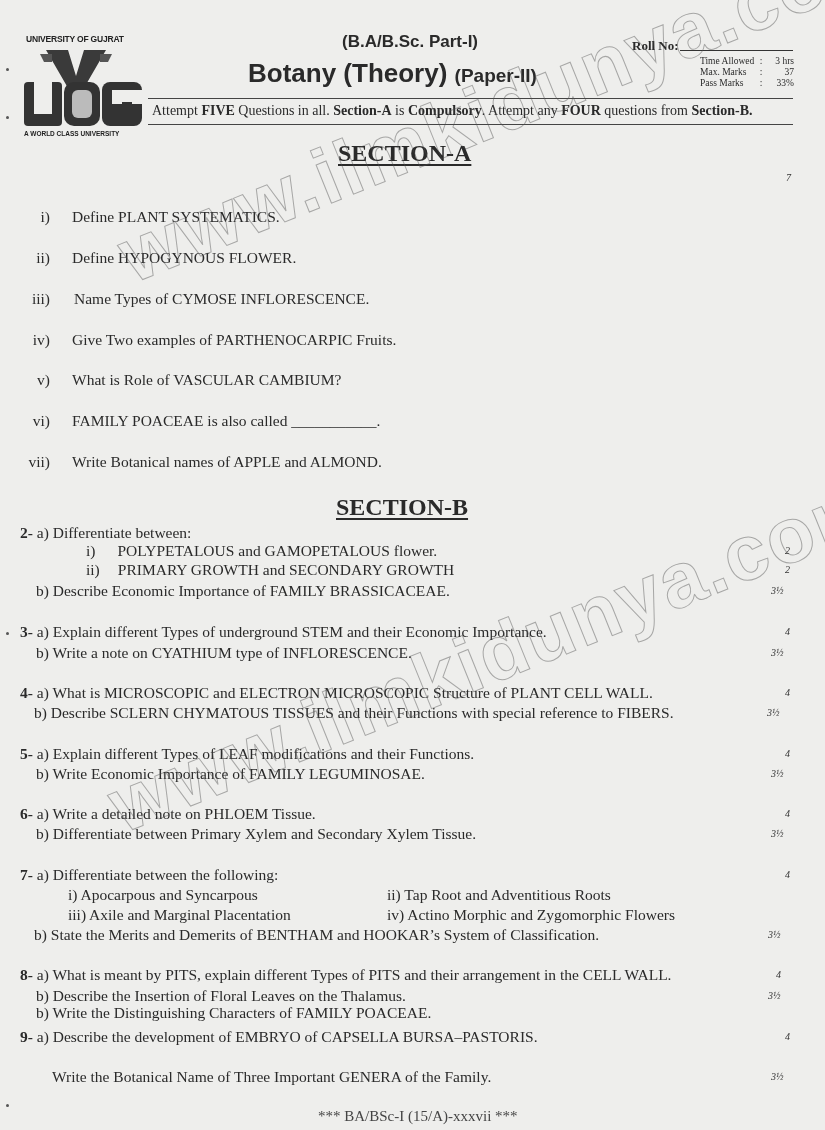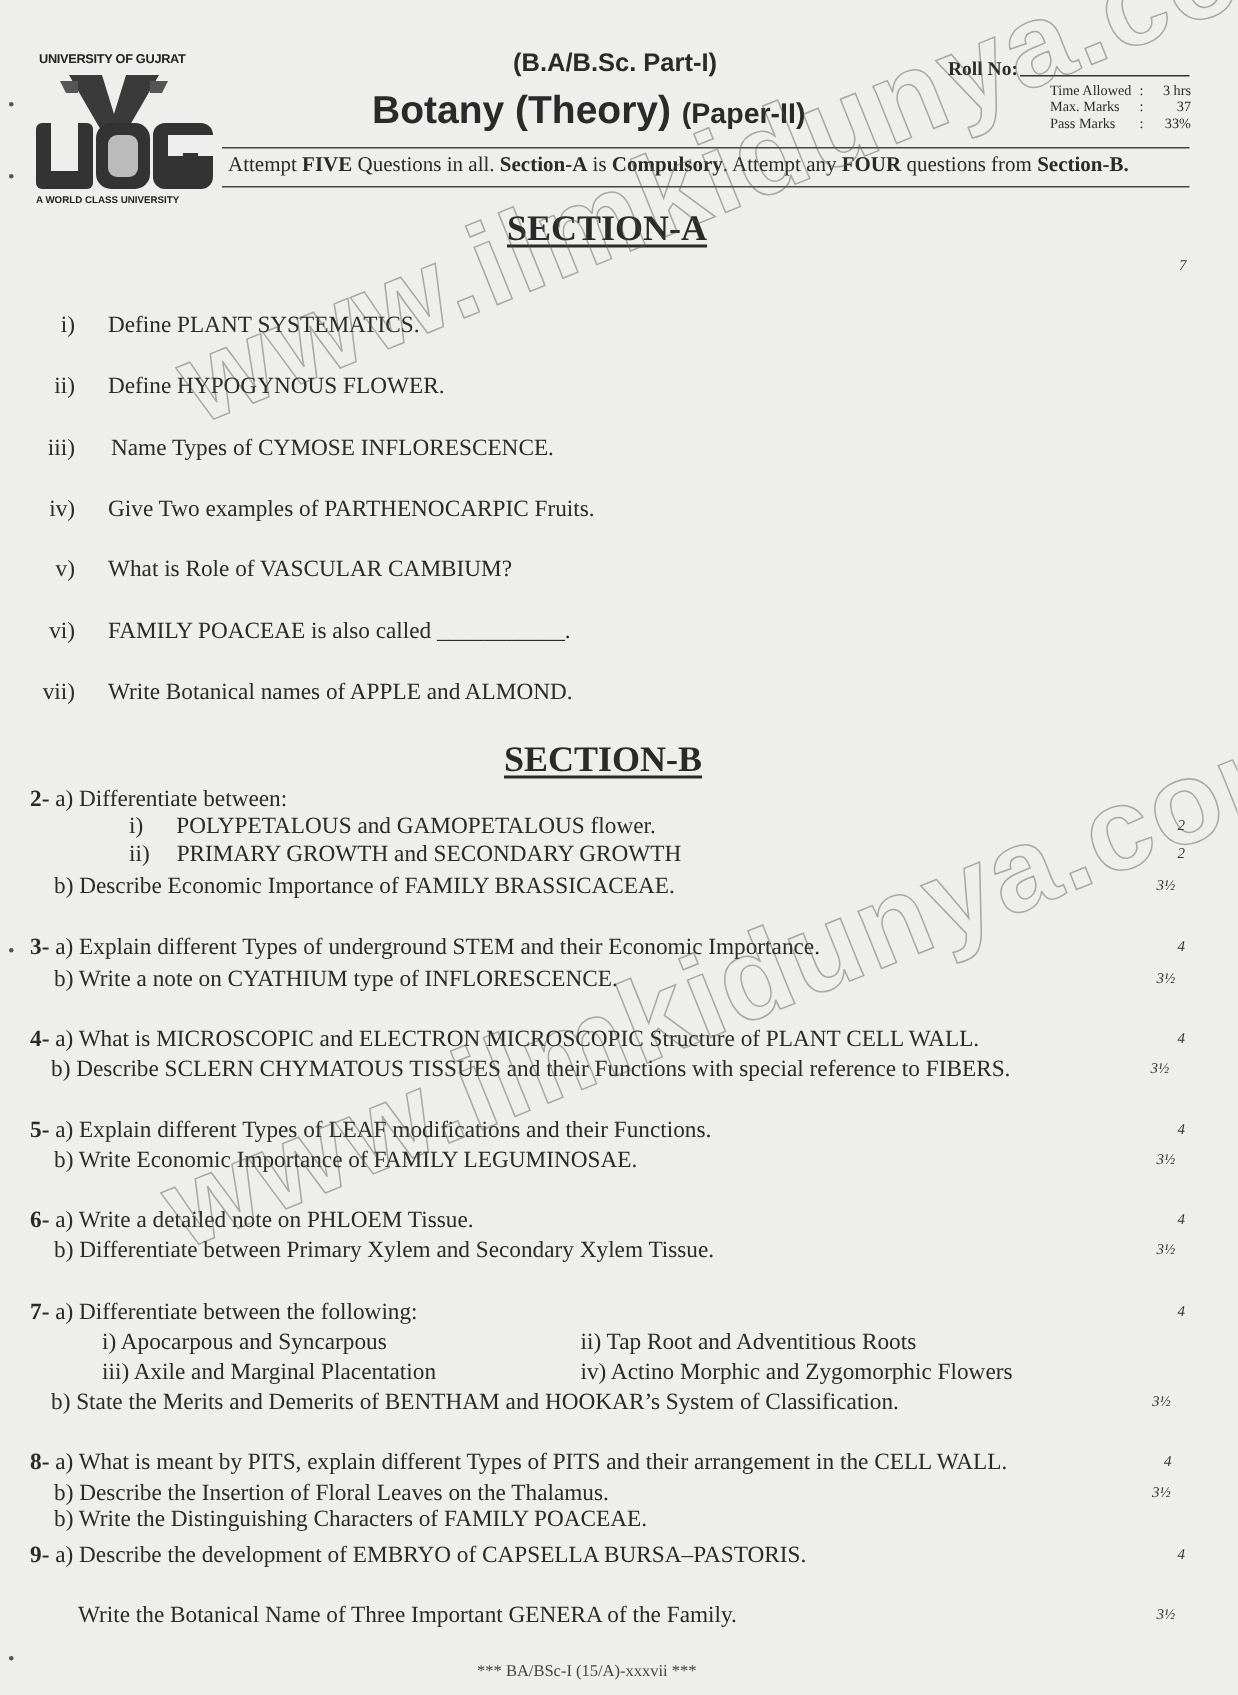--- a/index.html
+++ b/index.html
@@ -30,21 +30,21 @@
   .rule-bot { left: 148px; top: 124px; width: 645px; border-top: 1.5px solid #444; }
   .instr { left: 152px; top: 103px; font-size: 14px; }
   .instr b { font-weight: bold; }
 
   .section-head { font-family: "Liberation Serif", serif; font-weight: bold; font-size: 24px; text-decoration: underline; text-decoration-thickness: 2px; text-underline-offset: 3px; color:#2a2a2a; }
 
   .q { font-size: 15.5px; }
   .q b { font-weight: bold; }
   .num { width: 50px; text-align: right; display: inline-block; }
   .marks { font-style: italic; font-size: 10px; color:#333; }
-  .footer { left: 318px; top: 1108px; font-size: 11px; color:#444; }
+  .footer { left: 318px; top: 1108px; font-size: 15px; color:#444; }
 
   
   .wm { position: absolute; font-family: "Liberation Sans", sans-serif; font-size: 78px; font-weight: bold; color: transparent; -webkit-text-stroke: 1px rgba(80,80,80,0.45); letter-spacing: 2px; transform-origin: left bottom; pointer-events: none; }
   .wm1 { left: 140px; top: 210px; transform: rotate(-22deg); }
   .wm2 { left: 130px; top: 760px; transform: rotate(-22deg); }
   .punch { position: absolute; width: 3px; height: 3px; background:#555; border-radius: 50%; }
 </style>
 </head>
 <body>
 

